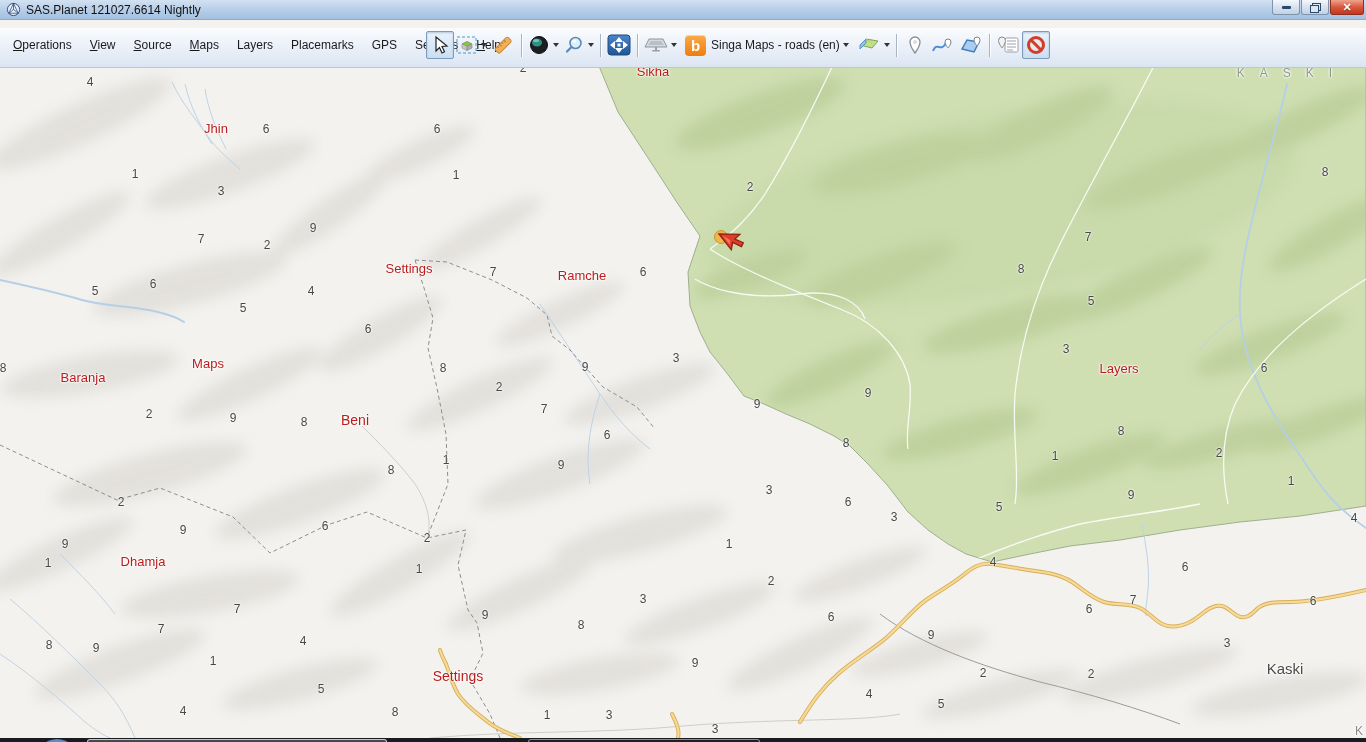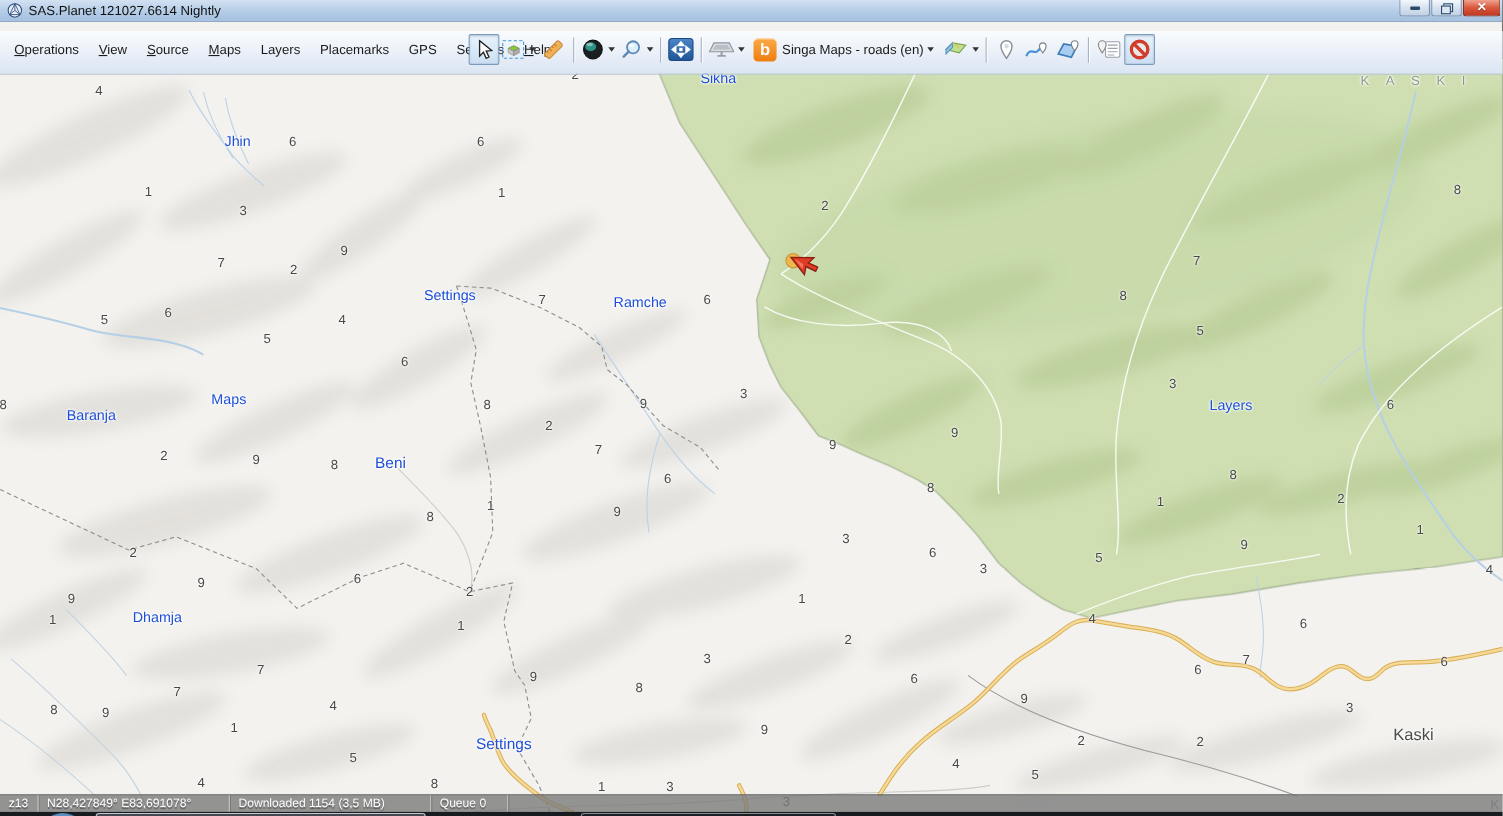--- a/index.html
+++ b/index.html
@@ -33,21 +33,21 @@
   .caret{width:0;height:0;border-left:3px solid transparent;border-right:3px solid transparent;border-top:4px solid #333;margin-left:3px;}
   .bing-logo{width:21px;height:21px;border-radius:4px;background:linear-gradient(#fbaa46,#ee7d10);
     color:#fff;font-weight:bold;font-size:15px;display:flex;align-items:center;justify-content:center;
     box-shadow:inset 0 1px 0 rgba(255,255,255,.5);margin-right:5px;}
   .map-source-label{font-size:12px;color:#1a1a1a;white-space:nowrap;}
   
   .map-wrap{position:absolute;left:0;top:54px;width:1366px;height:688px;overflow:hidden;background:#f3f2ef;}
   .map-overlay{position:absolute;left:0;top:54px;width:1366px;height:688px;pointer-events:none;}
   .map-num{position:absolute;transform:translate(-50%,-50%);font-size:12px;color:#474747;
     text-shadow:0 0 2px #fff,0 0 2px #fff;}
-  .map-label{position:absolute;transform:translate(-50%,-50%);font-size:13px;color:#1d4ed8;white-space:nowrap;
+  .map-label{position:absolute;transform:translate(-50%,-50%);font-size:13px;color:#b91c1c;white-space:nowrap;
     text-shadow:0 0 2px #fff,0 0 3px #fff,0 0 2px #fff;}
   
   .statusbar{position:absolute;left:0;top:722px;width:1366px;height:16px;
     background:rgba(122,122,122,.8);border-top:1px solid rgba(80,80,80,.5);
     display:flex;align-items:center;color:#fff;font-size:11px;box-sizing:border-box;
     text-shadow:0 1px 1px rgba(0,0,0,.4);}
   .sb-cell{padding:0 8px;height:100%;display:flex;align-items:center;white-space:nowrap;
     border-right:1px solid rgba(235,235,235,.55);box-shadow:1px 0 0 rgba(70,70,70,.35);}
   
   .taskbar{position:absolute;left:0;top:738px;width:1366px;height:4px;background:#181b20;overflow:hidden;}
@@ -438,26 +438,20 @@
       </div>
       <div class="tbtn pressed">
         <svg width="22" height="20" viewBox="0 0 22 20">
           <circle cx="11" cy="10" r="7.5" fill="#e9e9e9" stroke="#d23c2a" stroke-width="3"></circle>
           <line x1="6" y1="5" x2="16" y2="15" stroke="#d23c2a" stroke-width="3"></line>
         </svg>
       </div>
     </div>
   </div>
 
-  <div class="statusbar">
-    <div class="sb-cell" style="min-width:33px;box-sizing:border-box;">z13</div>
-    <div class="sb-cell" style="min-width:174px;box-sizing:border-box;">N28,427849° E83,691078°</div>
-    <div class="sb-cell" style="min-width:183px;box-sizing:border-box;">Downloaded 1154 (3,5 MB)</div>
-    <div class="sb-cell" style="min-width:70px;box-sizing:border-box;">Queue 0</div>
-  </div>
 
   <div class="taskbar">
     <div class="tb-orb"></div>
     <div class="tb-win1"></div>
     <div class="tb-win2"></div>
   </div>
 
 </div>
 
 </body></html>

